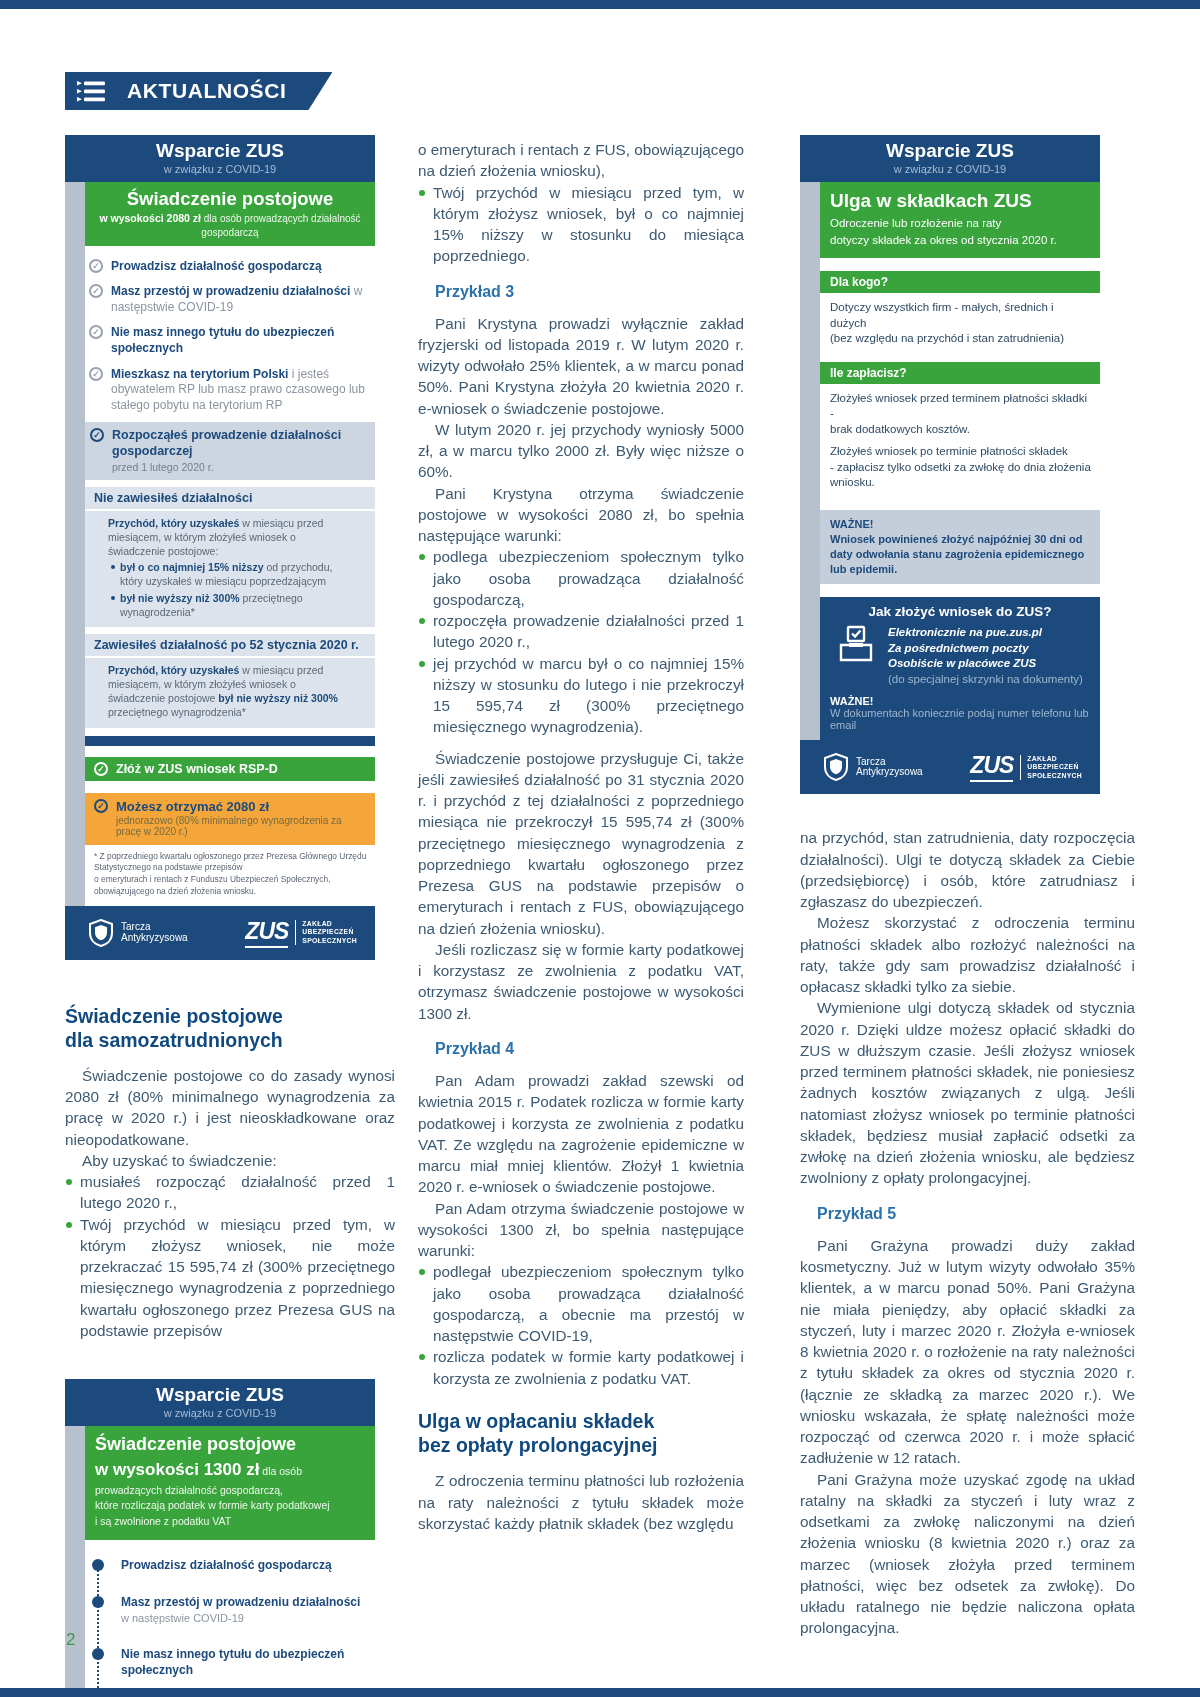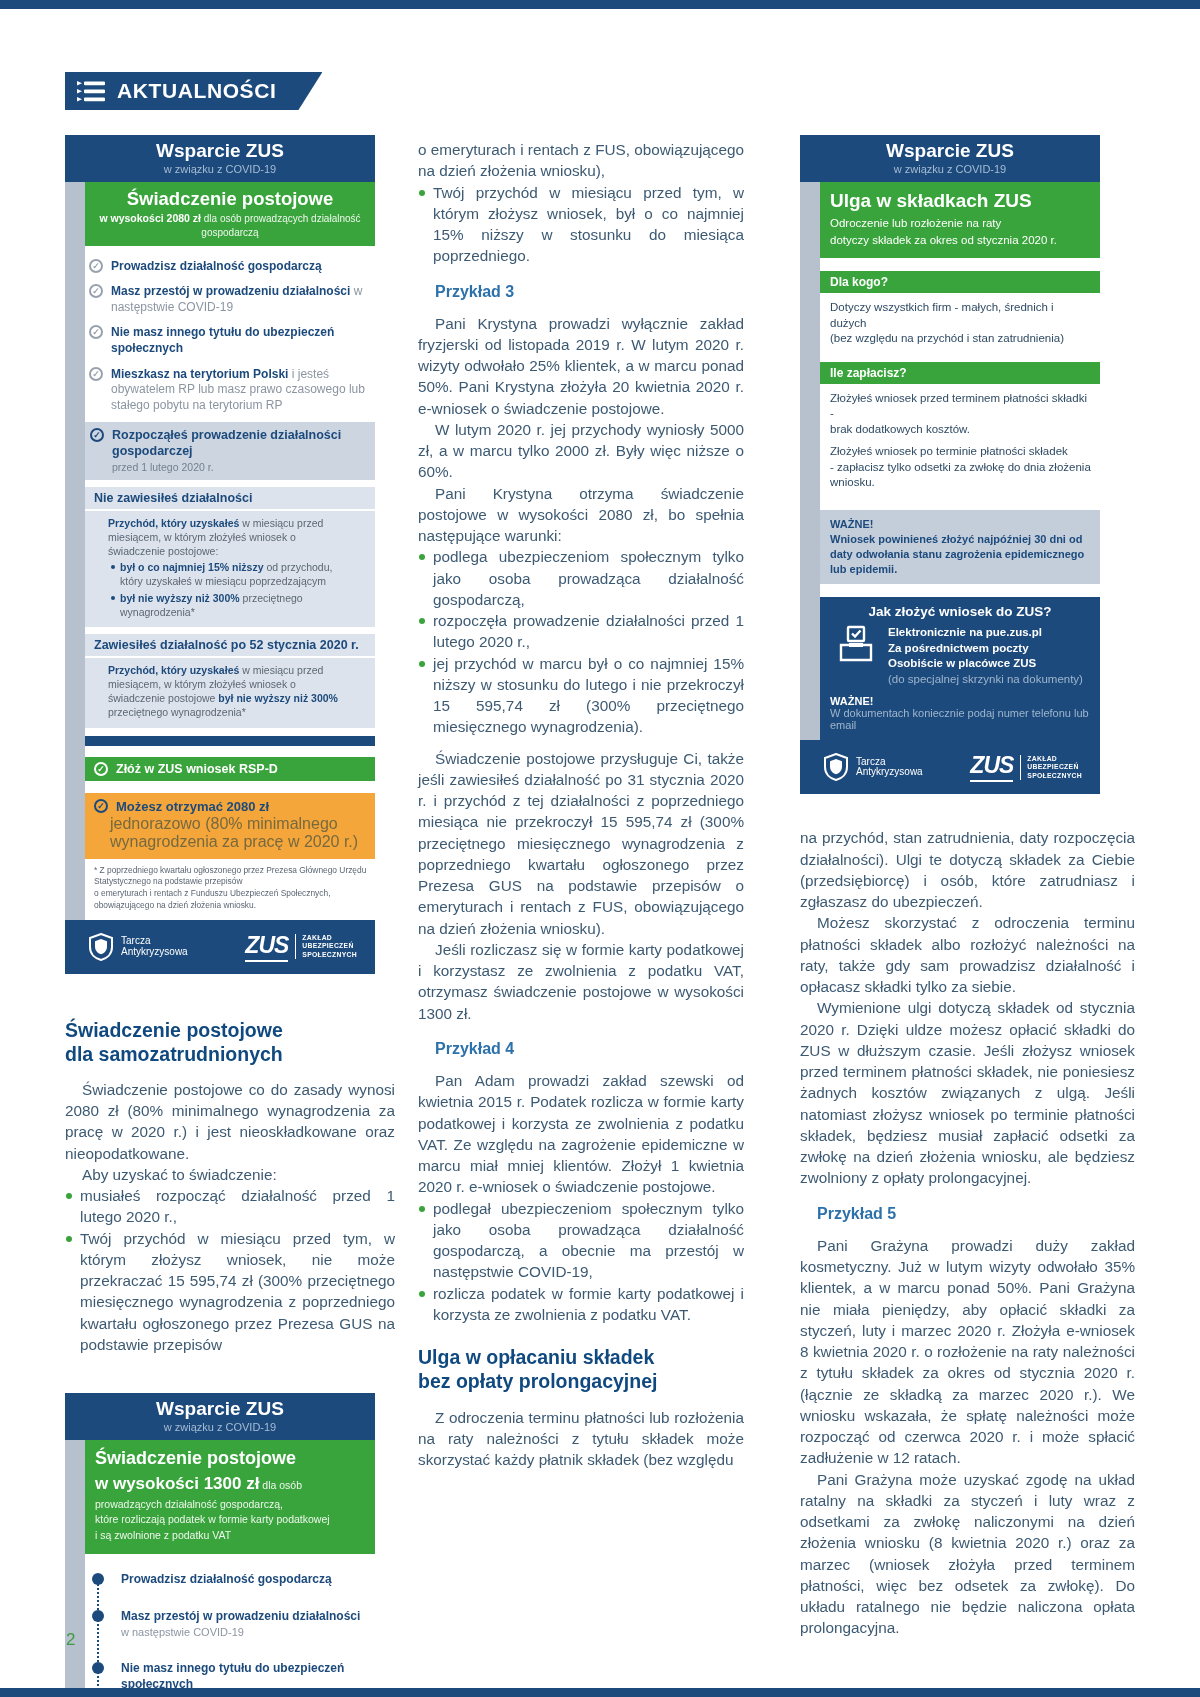--- a/index.html
+++ b/index.html
@@ -3,21 +3,21 @@
 <meta charset="utf-8">
 <style>
   html,body{margin:0;padding:0;background:#fff;}
   .page{position:relative;width:1200px;height:1697px;background:#fff;overflow:hidden;
         font-family:"Liberation Sans",sans-serif;-webkit-font-smoothing:antialiased;}
   .topbar,.bottombar{position:absolute;left:0;width:1200px;height:9px;background:#1c4a7c;}
   .topbar{top:0}.bottombar{bottom:0}
 
   
   .badge{position:absolute;left:65px;top:72px;height:38px;background:#1c4a7c;color:#fff;
-         display:flex;align-items:center;gap:12px;padding:0 46px 0 12px;
+         display:flex;align-items:center;gap:22px;padding:0 46px 0 12px;
          clip-path:polygon(0 0,100% 0,calc(100% - 24px) 100%,0 100%);}
   .badge-title{font-size:21px;font-weight:bold;letter-spacing:.6px;}
 
   
   .col{position:absolute;top:135px;}
   #col1{left:65px;width:310px;}
   #col2{left:418px;width:326px;top:139px;}
   #col3{left:800px;width:335px;}
 
   
@@ -57,21 +57,21 @@
   .case-t{padding:4px 9px 4px;font-weight:bold;color:#1c4a7c;font-size:12.5px;border-bottom:2px solid #fff;}
   .case-b{padding:5px 23px 8px;font-size:10.5px;color:#5b6774;line-height:1.35;}
   .case-b b{color:#1c4a7c;}
   .case-cb{position:relative;padding-left:12px;margin-top:2px;}
   .case-cb::before{content:"";position:absolute;left:3px;top:5px;width:4px;height:4px;border-radius:50%;background:#1c4a7c;}
   .navy-sep{height:10px;background:#1c4a7c;margin-top:8px;}
   .bar-green{background:#39a43b;color:#fff;display:flex;gap:8px;align-items:center;
              padding:5px 9px;font-weight:bold;font-size:12.5px;margin-top:11px;}
   .orange{background:#f4a63a;padding:6px 9px 8px;margin-top:12px;}
   .orange .o-t{display:flex;gap:8px;align-items:center;font-weight:bold;font-size:13px;color:#1c4a7c;}
-  .orange .o-s{font-size:16px;color:#77693f;margin-left:16px;margin-top:1px;}
+  .orange .o-s{font-size:10px;color:#77693f;margin-left:22px;margin-top:1px;}
   .fnote{font-size:8.4px;color:#5a6673;line-height:1.4;padding:6px 2px 8px 9px;}
   .ig-foot{background:#1c4a7c;height:54px;display:flex;align-items:center;justify-content:space-between;
            padding:0 18px 0 24px;box-sizing:border-box;}
   .brand-left{display:flex;align-items:center;gap:8px;color:#fff;}
   .brand-txt{font-size:10px;font-weight:normal;line-height:1.05;}
   .brand-right{display:flex;align-items:center;gap:7px;color:#fff;}
   .zus-word{font-size:23px;font-weight:bold;font-style:italic;letter-spacing:-1px;border-bottom:2px solid #fff;padding-bottom:1px;}
   .zus-full{font-size:6.8px;font-weight:bold;line-height:1.25;border-left:1px solid #fff;padding-left:6px;letter-spacing:.3px;}
 
   
@@ -80,21 +80,21 @@
   .gh-left .gt{font-size:19px;font-weight:bold;margin-bottom:3px;}
   .gh-left .gl{font-size:11.5px;line-height:1.45;}
   .qbar{background:#39a43b;color:#fff;font-weight:bold;font-size:12px;padding:4px 10px;margin-top:13px;}
   .ans{padding:7px 8px 2px 10px;font-size:11.5px;color:#2e4a63;line-height:1.35;}
   .ans .blk{margin-bottom:7px;}
   .impt{background:#c4cedb;margin:10px 0 0;padding:7px 10px 8px;font-size:11px;line-height:1.35;color:#1c4a7c;font-weight:bold;}
   .howto{background:#1c4a7c;color:#fff;margin-top:13px;padding:7px 10px 9px;}
   .howto-t{text-align:center;font-weight:bold;font-size:13.5px;margin-bottom:6px;}
   .howto-row{display:flex;gap:12px;align-items:flex-start;padding-left:6px;}
   .howto-lines{font-size:11.5px;line-height:1.35;}
-  .howto-lines .b{font-weight:bold;}
+  .howto-lines .b{font-weight:bold;font-style:italic;}
   .howto-lines .lt{color:#9fb5cd;font-weight:normal;}
   .howto-imp{margin-top:8px;font-size:11px;}
   .howto-imp .lbl{font-weight:bold;}
   .howto-imp .txt{color:#9fb5cd;}
 
   
   .gh3{background:#39a43b;color:#fff;padding:8px 10px 10px;}
   .gh3 .gt{font-size:18px;font-weight:bold;margin-bottom:2px;}
   .gh3 .gl{font-size:10.5px;line-height:1.5;color:#eef7ee;}
   .gh3 .gl b{color:#fff;font-size:17px;}
@@ -282,20 +282,21 @@
     <p class="p ind">Pani Krystyna prowadzi wyłącznie zakład fryzjerski od listopada 2019 r. W lutym 2020 r. wizyty odwołało 25% klientek, a w marcu ponad 50%. Pani Krystyna złożyła 20 kwietnia 2020 r. e-wniosek o świadczenie postojowe.</p>
     <p class="p ind">W lutym 2020 r. jej przychody wyniosły 5000 zł, a w marcu tylko 2000 zł. Były więc niższe o 60%.</p>
     <p class="p ind">Pani Krystyna otrzyma świadczenie postojowe w wysokości 2080 zł, bo spełnia następujące warunki:</p>
     <div class="bul">podlega ubezpieczeniom społecznym tylko jako osoba prowadząca działalność gospodarczą,</div>
     <div class="bul">rozpoczęła prowadzenie działalności przed 1 lutego 2020 r.,</div>
     <div class="bul">jej przychód w marcu był o co najmniej 15% niższy w stosunku do lutego i nie przekroczył 15 595,74 zł (300% przeciętnego miesięcznego wynagrodzenia).</div>
     <p class="p ind" style="margin-top:10px;">Świadczenie postojowe przysługuje Ci, także jeśli zawiesiłeś działalność po 31 stycznia 2020 r. i przychód z tej działalności z poprzedniego miesiąca nie przekroczył 15 595,74 zł (300% przeciętnego miesięcznego wynagrodzenia z poprzedniego kwartału ogłoszonego przez Prezesa GUS na podstawie przepisów o emeryturach i rentach z FUS, obowiązującego na dzień złożenia wniosku).</p>
     <p class="p ind">Jeśli rozliczasz się w formie karty podatkowej i korzystasz ze zwolnienia z podatku VAT, otrzymasz świadczenie postojowe w wysokości 1300 zł.</p>
     <div class="ex-h">Przykład 4</div>
     <p class="p ind">Pan Adam prowadzi zakład szewski od kwietnia 2015 r. Podatek rozlicza w formie karty podatkowej i korzysta ze zwolnienia z podatku VAT. Ze względu na zagrożenie epidemiczne w marcu miał mniej klientów. Złożył 1 kwietnia 2020 r. e-wniosek o świadczenie postojowe.</p>
+    <p class="p ind">Pan Adam otrzyma świadczenie postojowe w wysokości 1300 zł, bo spełnia następujące warunki:</p>
     <div class="bul">podlegał ubezpieczeniom społecznym tylko jako osoba prowadząca działalność gospodarczą, a obecnie ma przestój w następstwie COVID-19,</div>
     <div class="bul">rozlicza podatek w formie karty podatkowej i korzysta ze zwolnienia z podatku VAT.</div>
     <div class="h2">
       <div>Ulga w opłacaniu składek</div>
       <div>bez opłaty prolongacyjnej</div>
     </div>
     <p class="p ind">Z odroczenia terminu płatności lub rozłożenia na raty należności z tytułu składek może skorzystać każdy płatnik składek (bez względu</p>
   </div>
 
   <div id="col3" class="col">

